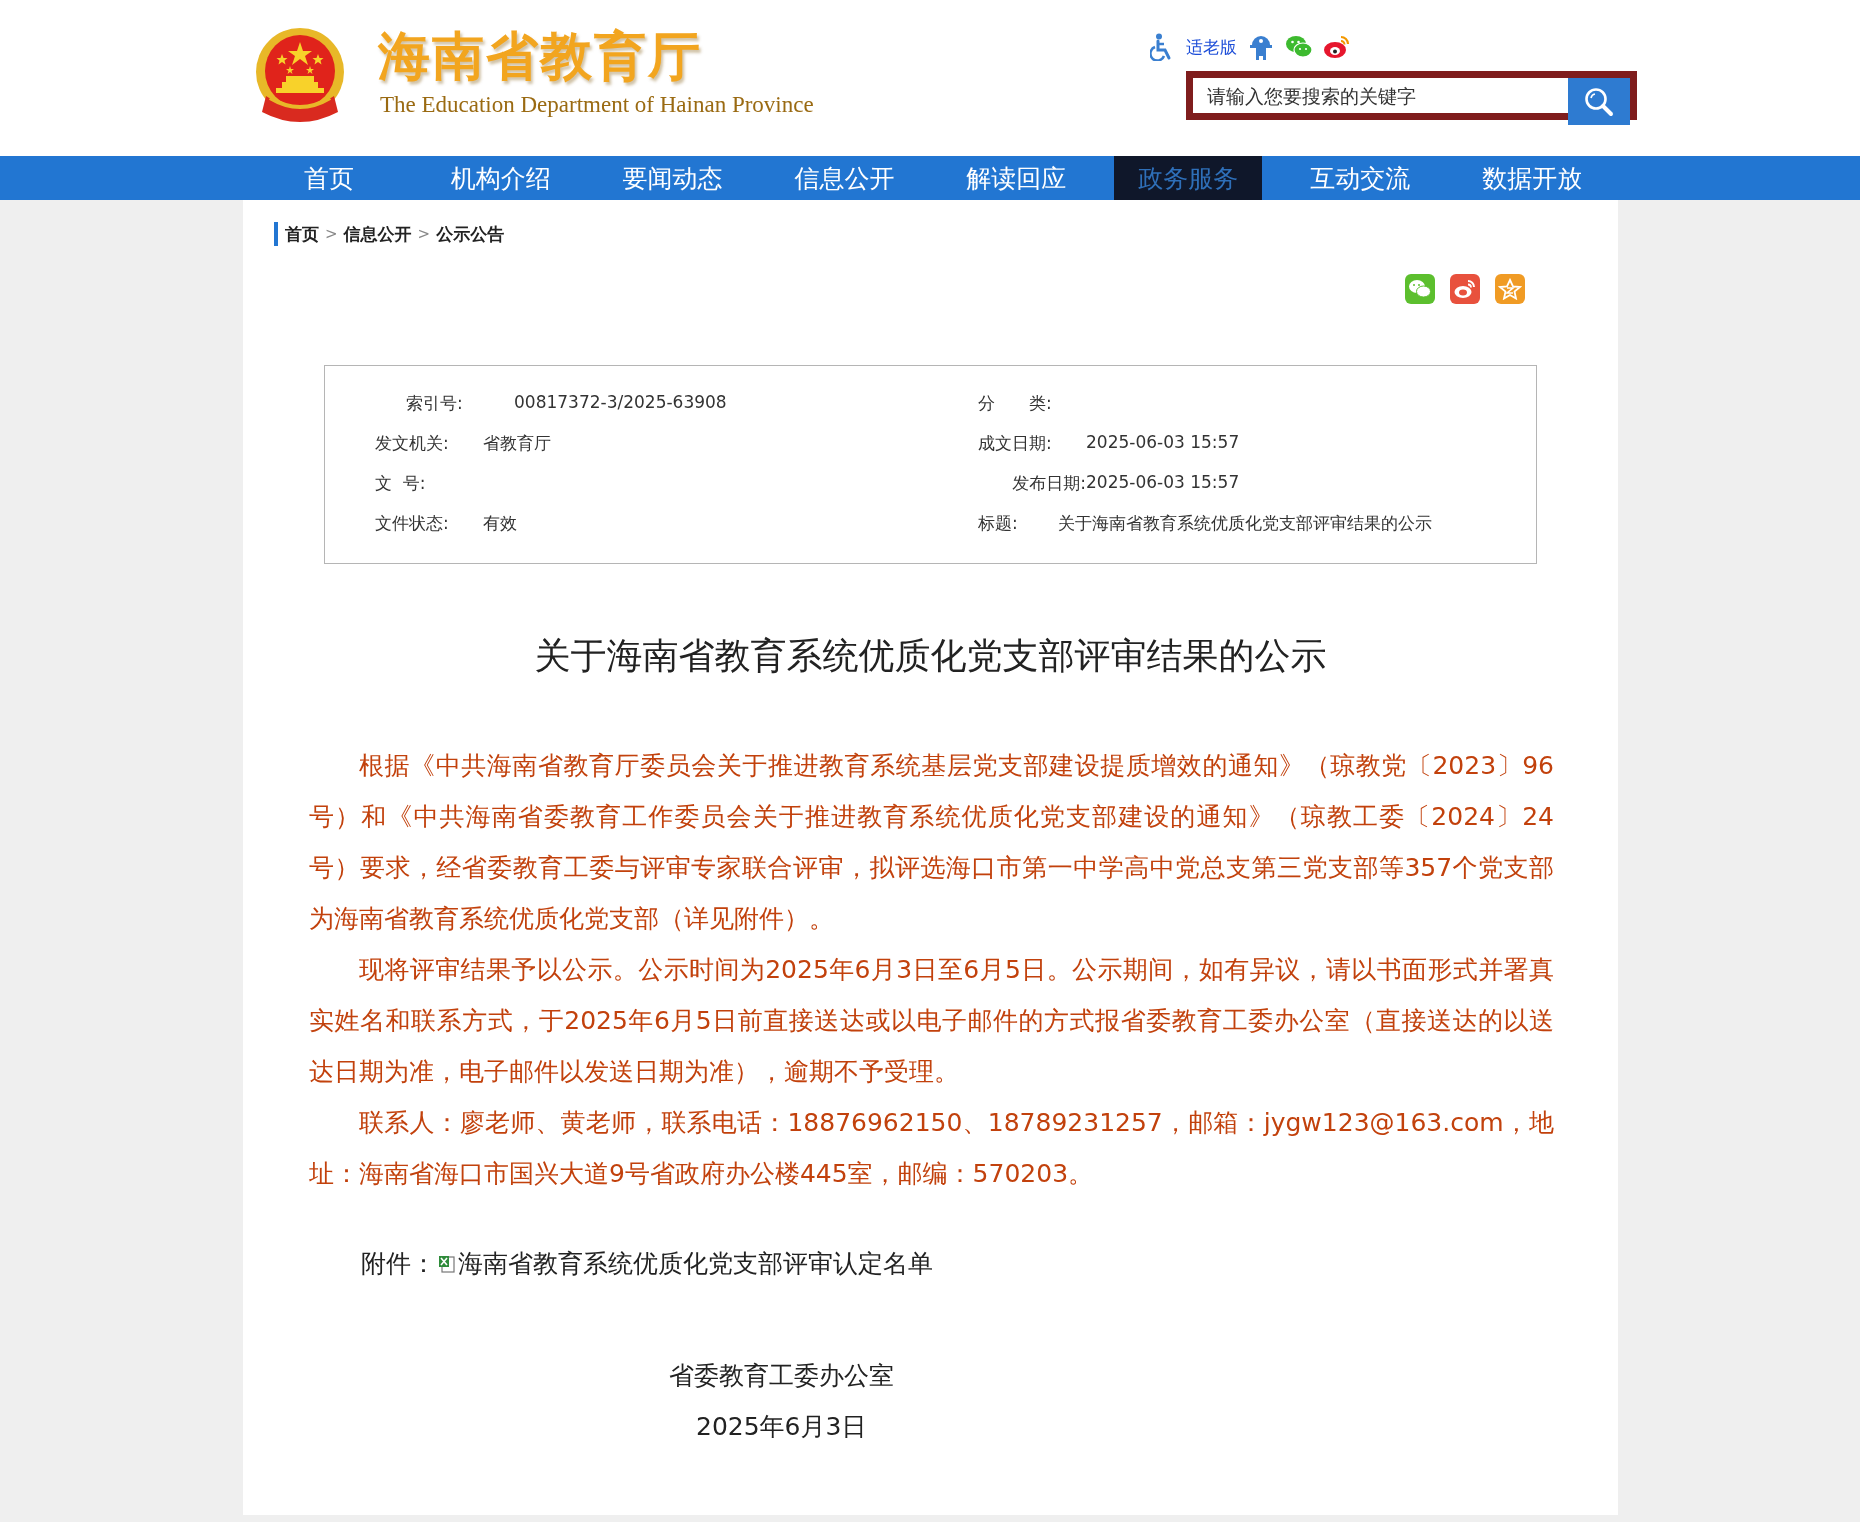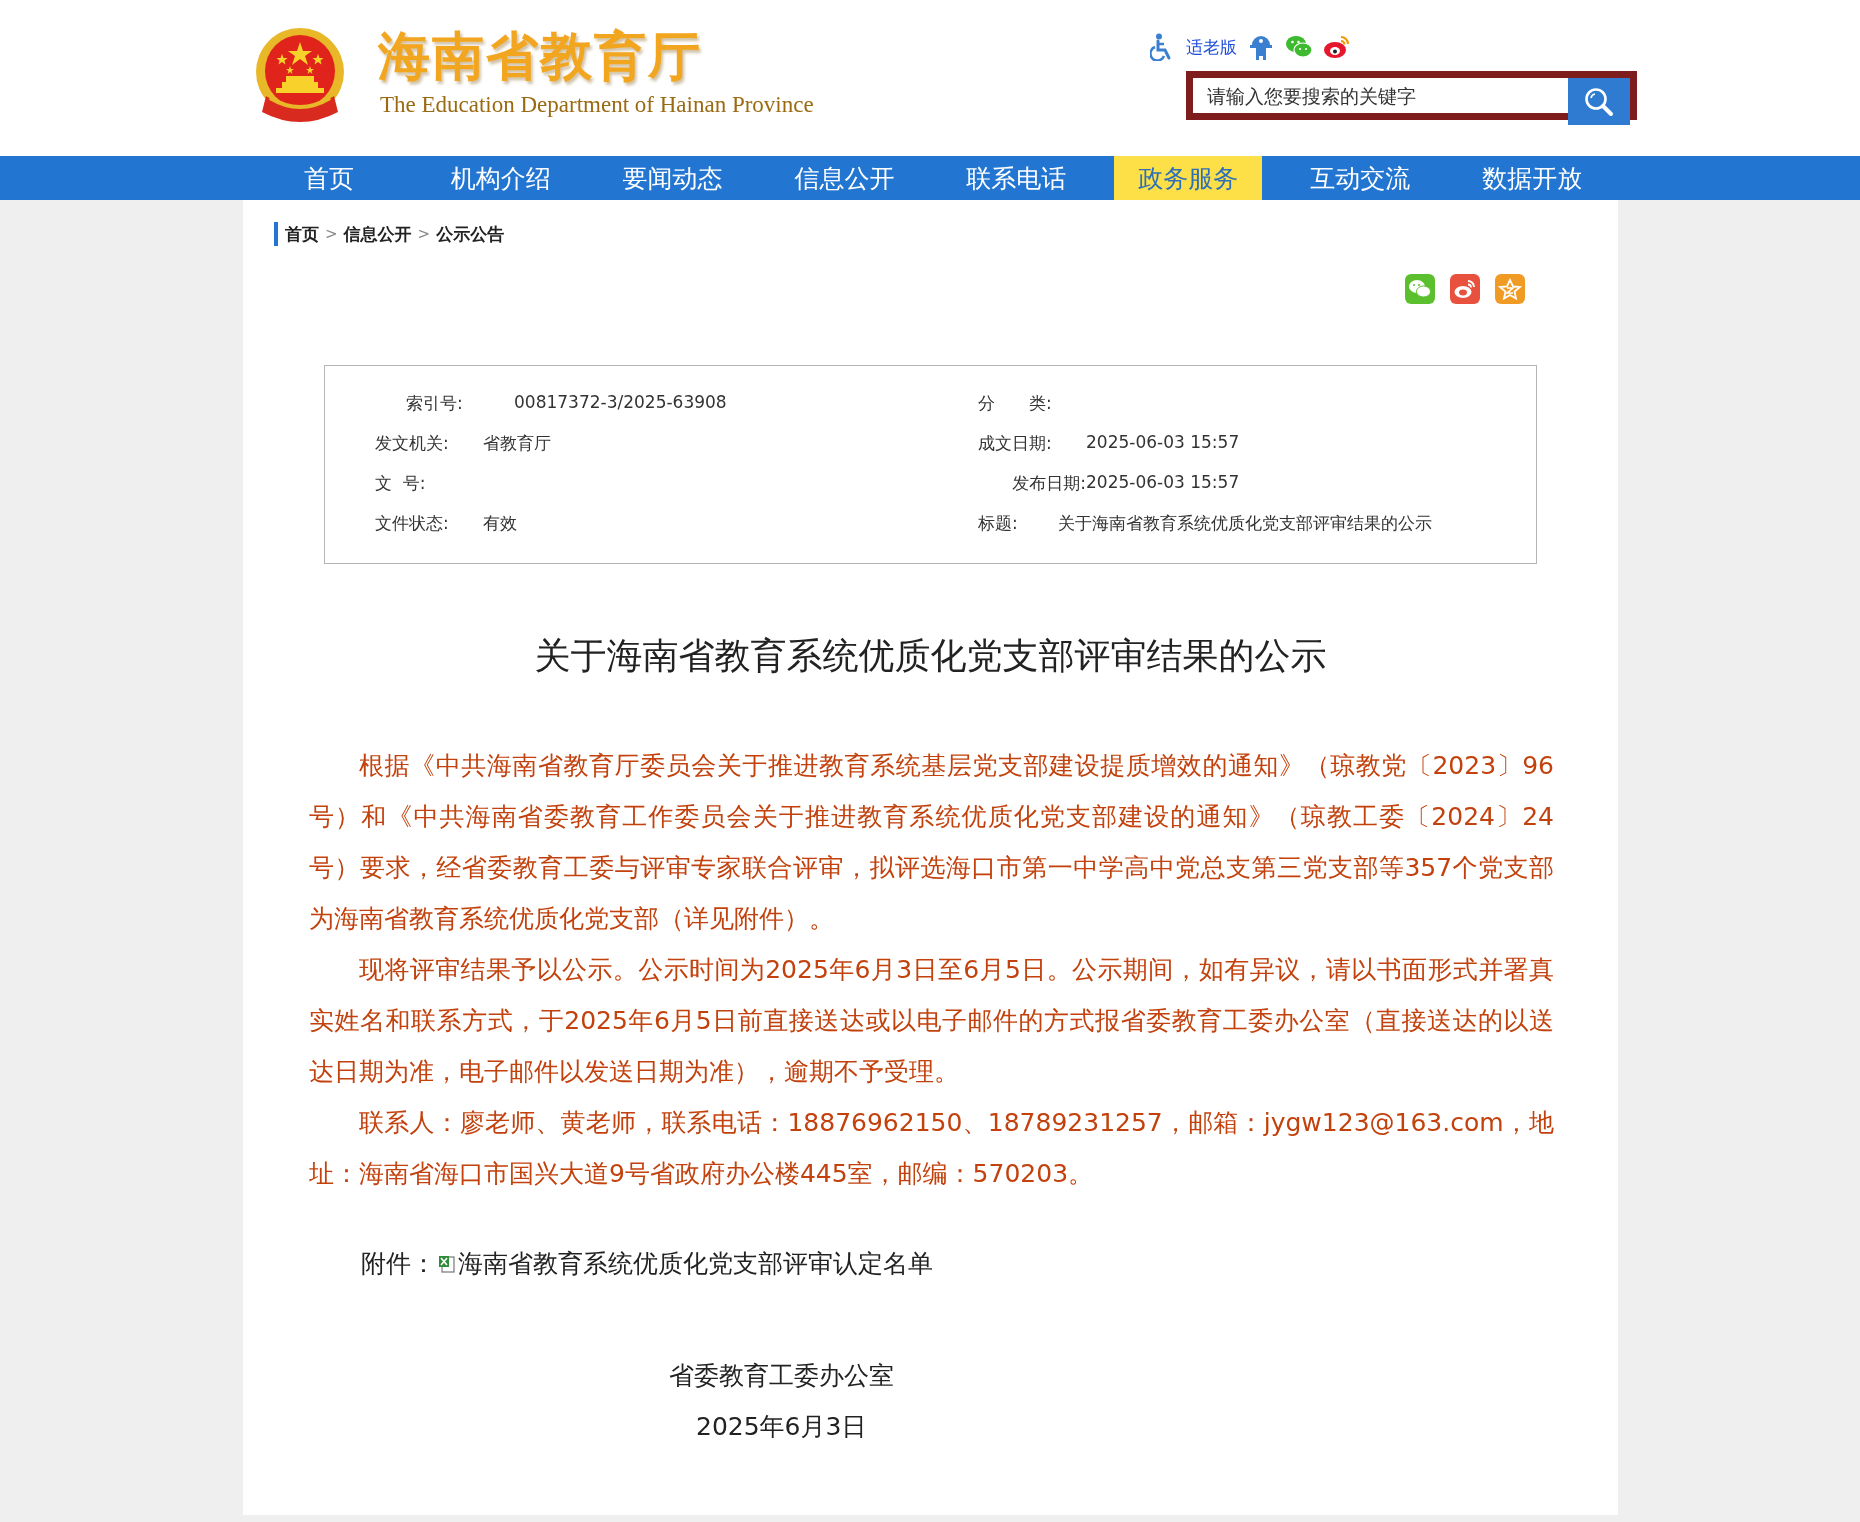--- a/index.html
+++ b/index.html
@@ -19,21 +19,21 @@
 
   .search-box { position: absolute; left: 1140px; top: 71px; width: 451px; height: 49px; border: 7px solid #7f1d1d; background: #fff; display: flex; margin-left: 46px; }
   .search-input { flex: 1; border: none; outline: none; padding-left: 14px; font-size: 19px; color: #333; font-family: "DejaVu Sans", sans-serif; background: transparent; }
   .search-input::placeholder { color: #333; }
   .search-btn { width: 62px; height: 47px; background: #2e7bd1; border: none; display: flex; align-items: center; justify-content: center; cursor: pointer; }
 
   
   .nav { position: absolute; left: 0; top: 156px; width: 1860px; height: 44px; background: #2276d2; }
   .nav-inner { position: absolute; left: 243px; top: 0; width: 1375px; height: 44px; display: flex; }
   .nav-item { width: 175px; height: 44px; display: flex; align-items: center; justify-content: center; color: #fff; font-size: 25px; cursor: pointer; }
-  .nav-item.active { background: #fde047; color: #2e6fb8; width: 151px; margin: 0 12px; }
+  .nav-item.active { background: #0f172a; color: #2e6fb8; width: 151px; margin: 0 12px; }
 
   
   .content { position: absolute; left: 243px; top: 200px; width: 1375px; height: 1315px; background: #fff; }
 
   .breadcrumb { position: absolute; left: 31px; top: 22px; height: 24px; display: flex; align-items: center; font-size: 17px; font-weight: bold; color: #222; }
   .breadcrumb .bar { width: 4px; height: 24px; background: #2276d2; margin-right: 7px; }
   .breadcrumb .sep { color: #888; font-weight: normal; margin: 0 6px; font-size: 15px; }
   .breadcrumb a { color: #222; text-decoration: none; }
 
   .share { position: absolute; left: 1162px; top: 74px; display: flex; gap: 15px; }
@@ -130,21 +130,21 @@
     </button>
   </div>
 </div>
 
 <div class="nav">
   <div class="nav-inner">
     <div class="nav-item">首页</div>
     <div class="nav-item">机构介绍</div>
     <div class="nav-item">要闻动态</div>
     <div class="nav-item">信息公开</div>
-    <div class="nav-item">联系电话</div>
+    <div class="nav-item">解读回应</div>
     <div class="nav-item active">政务服务</div>
     <div class="nav-item">互动交流</div>
     <div class="nav-item">数据开放</div>
   </div>
 </div>
 
 <div class="content">
   <div class="breadcrumb">
     <span class="bar"></span>
     <a>首页</a>

